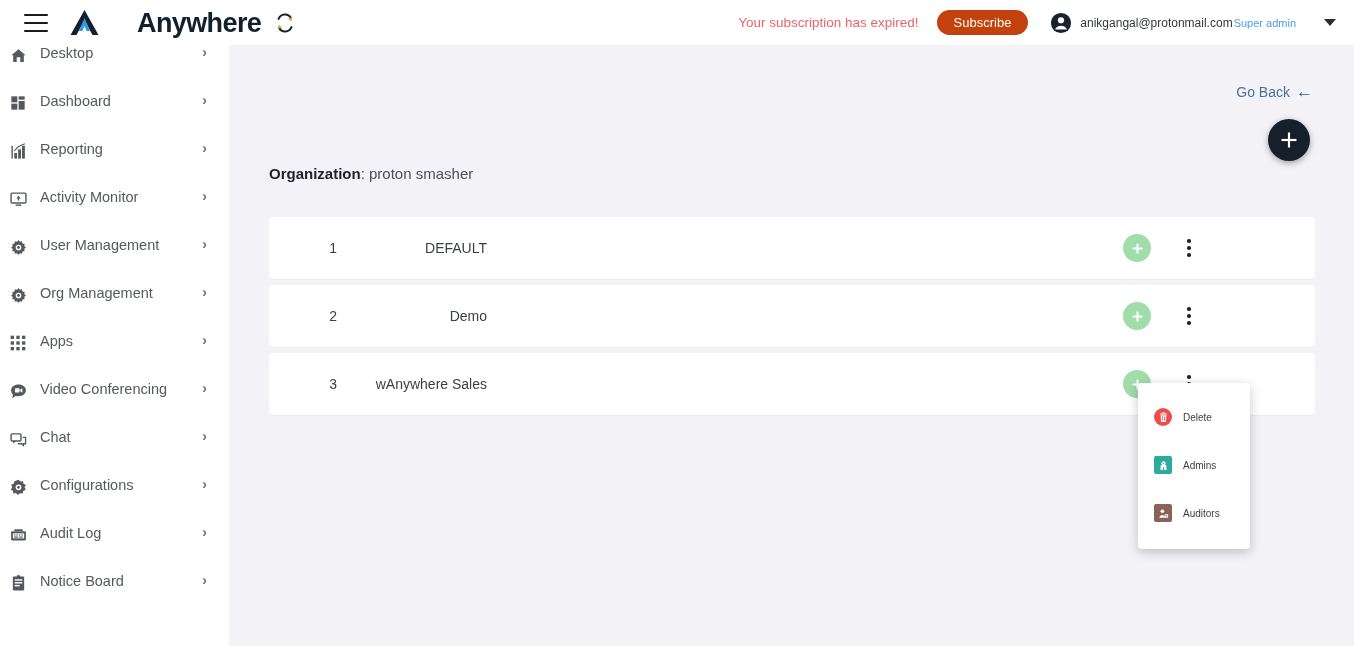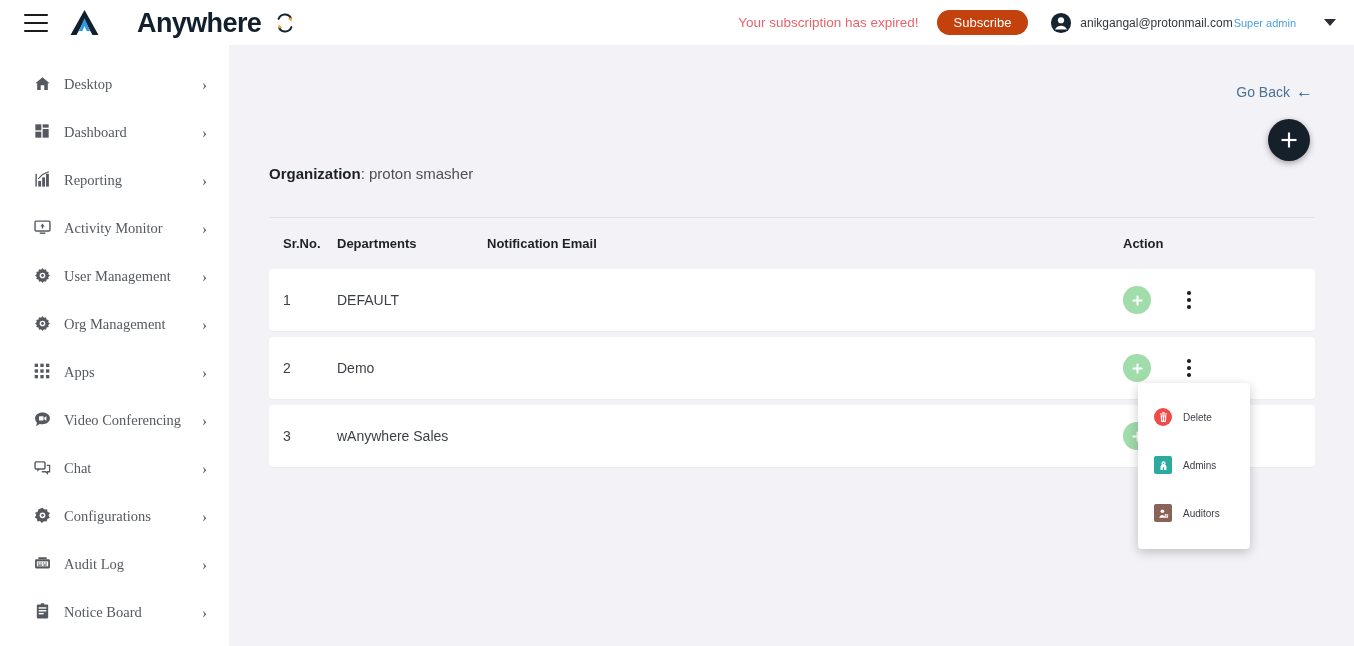--- a/index.html
+++ b/index.html
@@ -109,25 +109,24 @@
     top: 45px; left: 0;
     width: 229px; height: 601px;
     background: #ffffff;
     overflow: hidden;
     z-index: 20;
   }
   .nav-item {
     position: relative;
     height: 48px;
     display: flex;
-    align-items: flex-end;
-    padding-left: 32px;
+    align-items: flex-start;
+    padding-left: 8px;
     cursor: pointer;
     color: #5c6066;
-    font-family: Liberation Serif, serif;
   }
   .nav-ico {
     width: 20px; height: 20px;
     flex: 0 0 20px;
     display: flex; align-items: center; justify-content: center;
     color: #55595f;
   }
   .nav-ico svg { display: block; }
   .nav-label {
     margin-left: 12px;
@@ -144,20 +143,21 @@
     font-weight: 600;
   }
 
   
   .main {
     position: absolute;
     top: 45px; left: 229px;
     width: 1125px; height: 601px;
     background: #f3f2f7;
     overflow: hidden;
+    text-align: right;
   }
   .go-back {
     position: absolute;
     top: 38px; right: 41px;
     font-size: 14px;
     color: #4a7296;
     cursor: pointer;
     display: flex;
     align-items: center;
     gap: 6px;
@@ -499,26 +499,20 @@
       <rect x="3" y="10.7" width="18" height="2.6" fill="#ffffff"></rect>
     </svg>
   </div>
 
   <div class="org-line">
     <b>Organization</b><span>: </span><span>proton smasher</span>
   </div>
 
   <div class="table-wrap">
 
-    <div class="thead">
-      <div class="col-sr">Sr.No.</div>
-      <div class="col-dept">Departments</div>
-      <div class="col-mail">Notification Email</div>
-      <div class="col-act">Action</div>
-    </div>
 
     <div class="trow">
       <div class="cell-sr">1</div>
       <div class="cell-dept">DEFAULT</div>
       <div class="cell-mail"></div>
       <div class="cell-act">
         <span class="add-circle">
           <svg width="15" height="15" viewBox="0 0 24 24">
               <rect x="10.4" y="4" width="3.2" height="16" rx="0.6" fill="#ffffff"></rect>
               <rect x="4" y="10.4" width="16" height="3.2" rx="0.6" fill="#ffffff"></rect>

